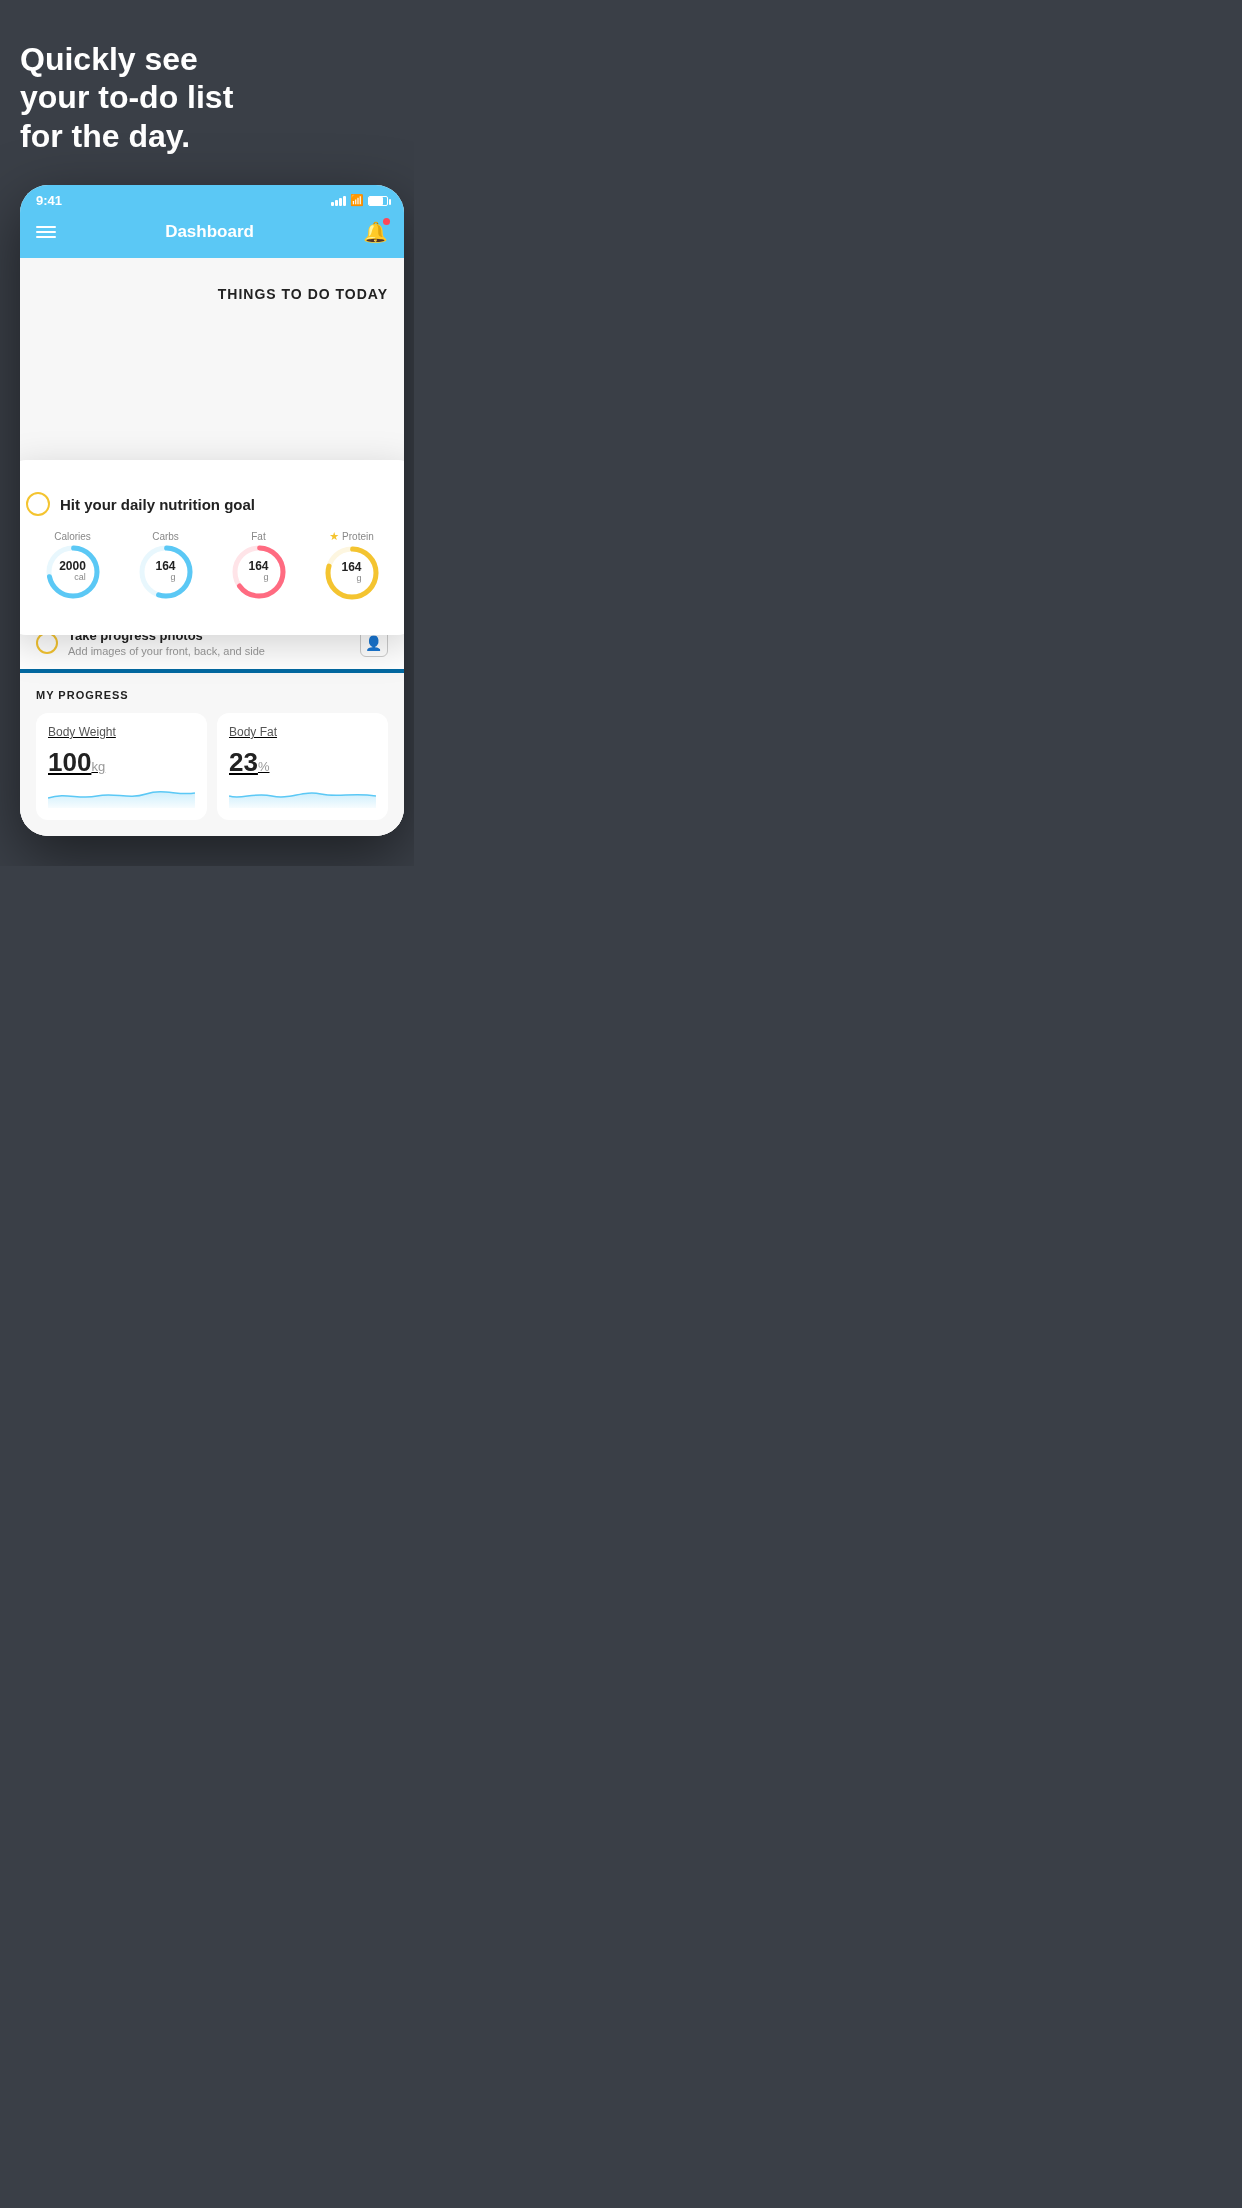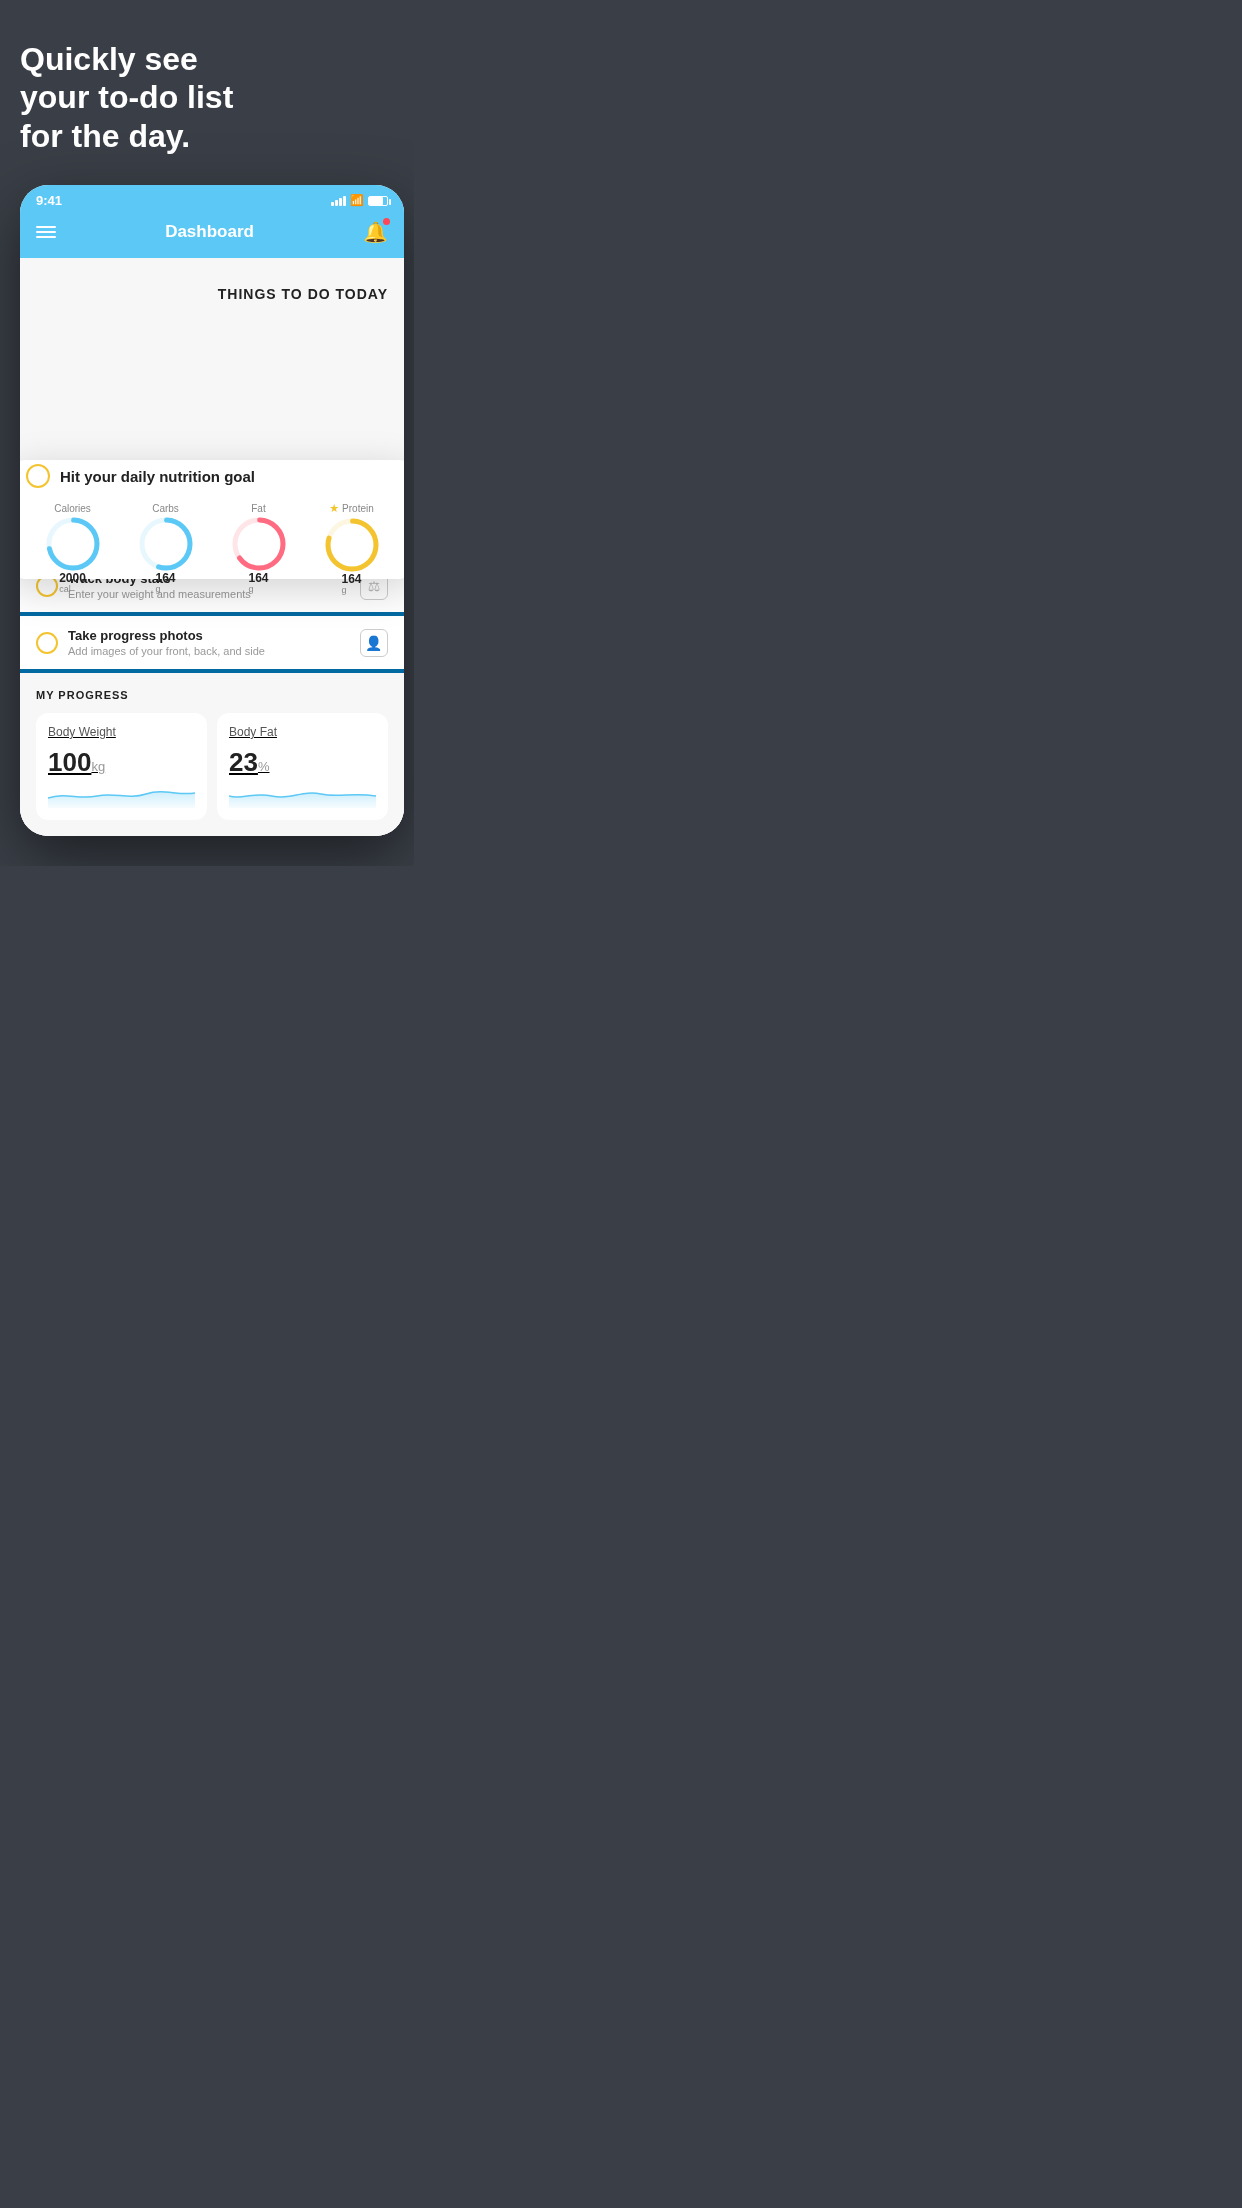--- a/index.html
+++ b/index.html
@@ -79,21 +79,21 @@
       text-align: right;
     }
     
     .floating-card {
       position: absolute;
       top: 148px;
       left: -10px;
       right: -10px;
       background: white;
       border-radius: 16px;
-      padding: 4px 16px;
+      padding: 32px 16px;
       box-shadow: 0 10px 40px rgba(0,0,0,0.18);
       z-index: 10;
     }
     .card-title-row {
       display: flex;
       align-items: center;
       gap: 10px;
       margin-bottom: 14px;
     }
     .circle-check-outer {
@@ -117,23 +117,22 @@
     .star-icon { color: #f4c430; font-size: 11px; }
     .donut-wrap {
       position: relative;
       width: 60px; height: 60px;
     }
     .donut-wrap svg { width: 60px; height: 60px; }
     .donut-text {
       position: absolute;
       top: 50%; left: 50%;
       transform: translate(-50%, -50%);
-      text-align: left;
+      text-align: right;
       line-height: 1.1;
-      margin-top: 40px;
     }
     .donut-value { font-size: 12px; font-weight: 700; color: #222; }
     .donut-unit { font-size: 9px; color: #888; }
     
     .todo-list { background: white; }
     .todo-item {
       display: flex;
       align-items: center;
       padding: 12px 16px;
       border-bottom: 4px solid #0369a1;

